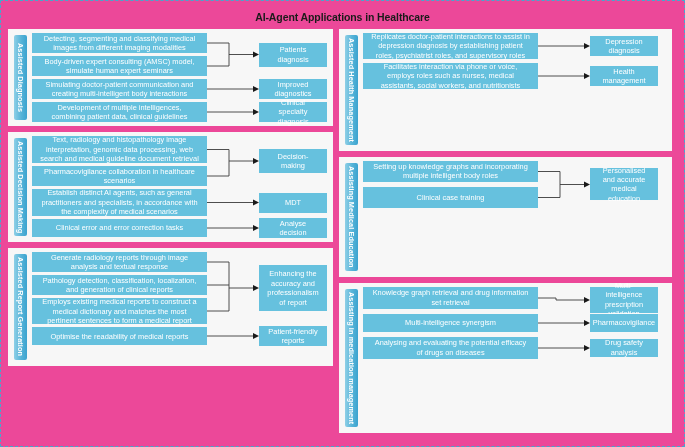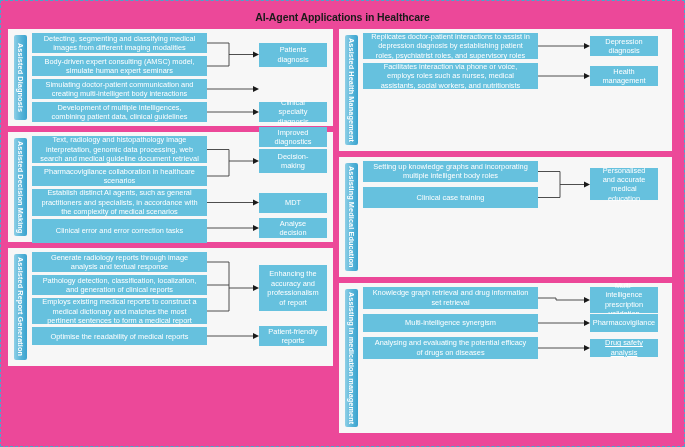--- a/index.html
+++ b/index.html
@@ -99,21 +99,21 @@
     <div class="col col-left" id="left-column">
         <div class="section">
           <div class="vlabel">Assisted Diagnosis</div>
           <div class="sec-body">
             <div class="rowset" style="height: 89px;">
               <div class="box task" style="left: 0px; top: 0px; width: 175px; height: 20px;">Detecting, segmenting and classifying medical images from different imaging modalities</div>
               <div class="box task" style="left: 0px; top: 46px; width: 175px; height: 20px;">Simulating doctor-patient communication and creating multi-intelligent body interactions</div>
               <div class="box task" style="left: 0px; top: 23px; width: 175px; height: 20px;">Body-driven expert consulting (AMSC) model, simulate human expert seminars</div>
               <div class="box task" style="left: 0px; top: 69px; width: 175px; height: 20px;">Development of multiple intelligences, combining patient data, clinical guidelines</div>
               <div class="box out" style="left: 227px; top: 9.5px; width: 68px; height: 24px;">Patients diagnosis</div>
-              <div class="box out" style="left: 227px; top: 46px; width: 68px; height: 20px; margin-top: 48px;">Improved diagnostics</div>
+              <div class="box out" style="left: 227px; top: 46px; width: 68px; height: 20px;">Improved diagnostics</div>
               <div class="box out" style="left: 227px; top: 69px; width: 68px; height: 20px;">Clinical specialty diagnosis</div>
               <svg class="conn" width="299" height="93">
                 <path d="M175 10 L197 10"></path>
                 <path d="M175 33 L197 33"></path>
                 <path d="M197 10 L197 33"></path>
                 <path d="M197 21.5 L222 21.5"></path>
                 <polygon points="221,18.5 227,21.5 221,24.5"></polygon>
                 <path d="M175 56 L222 56"></path>
                 <polygon points="221,53 227,56 221,59"></polygon>
                 <path d="M175 79 L222 79"></path>
@@ -122,21 +122,21 @@
             </div>
           </div>
         </div>
         <div class="section">
           <div class="vlabel">Assisted Decision Making</div>
           <div class="sec-body">
             <div class="rowset" style="height: 102px;">
               <div class="box task" style="left: 0px; top: 0px; width: 175px; height: 27px;">Text, radiology and histopathology image interpretation, genomic data processing, web search and medical guideline document retrieval</div>
               <div class="box task" style="left: 0px; top: 30px; width: 175px; height: 20px;">Pharmacovigilance collaboration in healthcare scenarios</div>
               <div class="box task" style="left: 0px; top: 53px; width: 175px; height: 27px;">Establish distinct AI agents, such as general practitioners and specialists, in accordance with the complexity of medical scenarios</div>
-              <div class="box task" style="left: 0px; top: 83px; width: 175px; height: 24px;">Clinical error and error correction tasks</div>
+              <div class="box task" style="left: 0px; top: 83px; width: 175px; height: 18px;">Clinical error and error correction tasks</div>
               <div class="box out" style="left: 227px; top: 13px; width: 68px; height: 24px;">Decision-making</div>
               <div class="box out" style="left: 227px; top: 56.5px; width: 68px; height: 20px;">MDT</div>
               <div class="box out" style="left: 227px; top: 82px; width: 68px; height: 20px;">Analyse decision</div>
               <svg class="conn" width="299" height="105">
                 <path d="M175 13.5 L197 13.5"></path>
                 <path d="M175 40 L197 40"></path>
                 <path d="M197 13.5 L197 40"></path>
                 <path d="M197 25 L222 25"></path>
                 <polygon points="221,22 227,25 221,28"></polygon>
                 <path d="M175 66.5 L222 66.5"></path>
@@ -208,21 +208,21 @@
         </div>
         <div class="section">
           <div class="vlabel">Assisting in medication management</div>
           <div class="sec-body">
             <div class="rowset" style="height: 72px;">
               <div class="box task" style="left: 0px; top: 0px; width: 175px; height: 22px;">Knowledge graph retrieval and drug information set retrieval</div>
               <div class="box task" style="left: 0px; top: 27px; width: 175px; height: 18px;">Multi-intelligence synergism</div>
               <div class="box task" style="left: 0px; top: 50px; width: 175px; height: 22px;">Analysing and evaluating the potential efficacy of drugs on diseases</div>
               <div class="box out" style="left: 227px; top: 0px; width: 68px; height: 26px;">Multi-intelligence prescription validation</div>
               <div class="box out" style="left: 227px; top: 27px; width: 68px; height: 18px;">Pharmacovigilance</div>
-              <div class="box out" style="left: 227px; top: 52px; width: 68px; height: 18px; text-decoration: underline;">Drug safety analysis</div>
+              <div class="box out" style="left: 227px; top: 52px; width: 68px; height: 18px;">Drug safety analysis</div>
               <svg class="conn" width="299" height="76">
                 <path d="M175 11 L193 11 L193 13 L222 13"></path>
                 <polygon points="221,10 227,13 221,16"></polygon>
                 <path d="M175 36 L222 36"></path>
                 <polygon points="221,33 227,36 221,39"></polygon>
                 <path d="M175 61 L222 61"></path>
                 <polygon points="221,58 227,61 221,64"></polygon>
               </svg>
             </div>
           </div>

